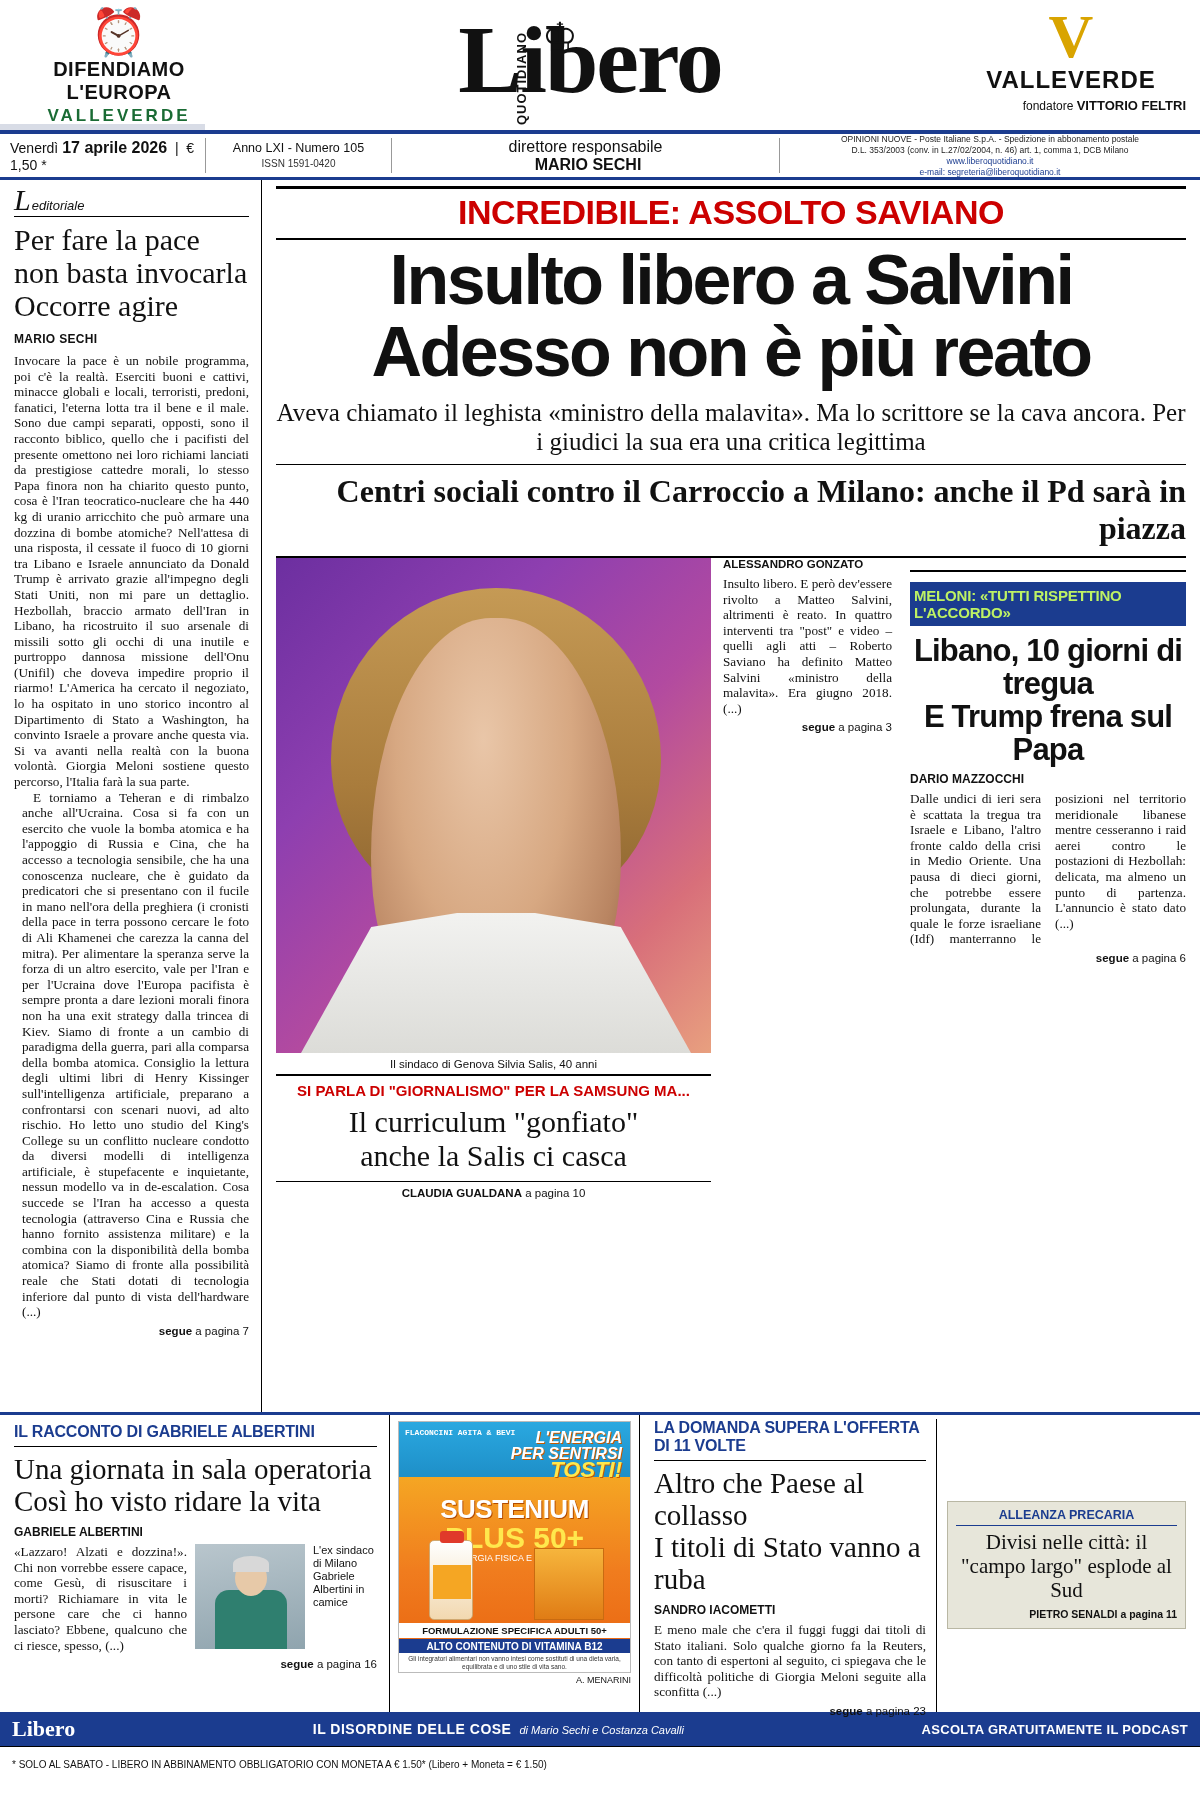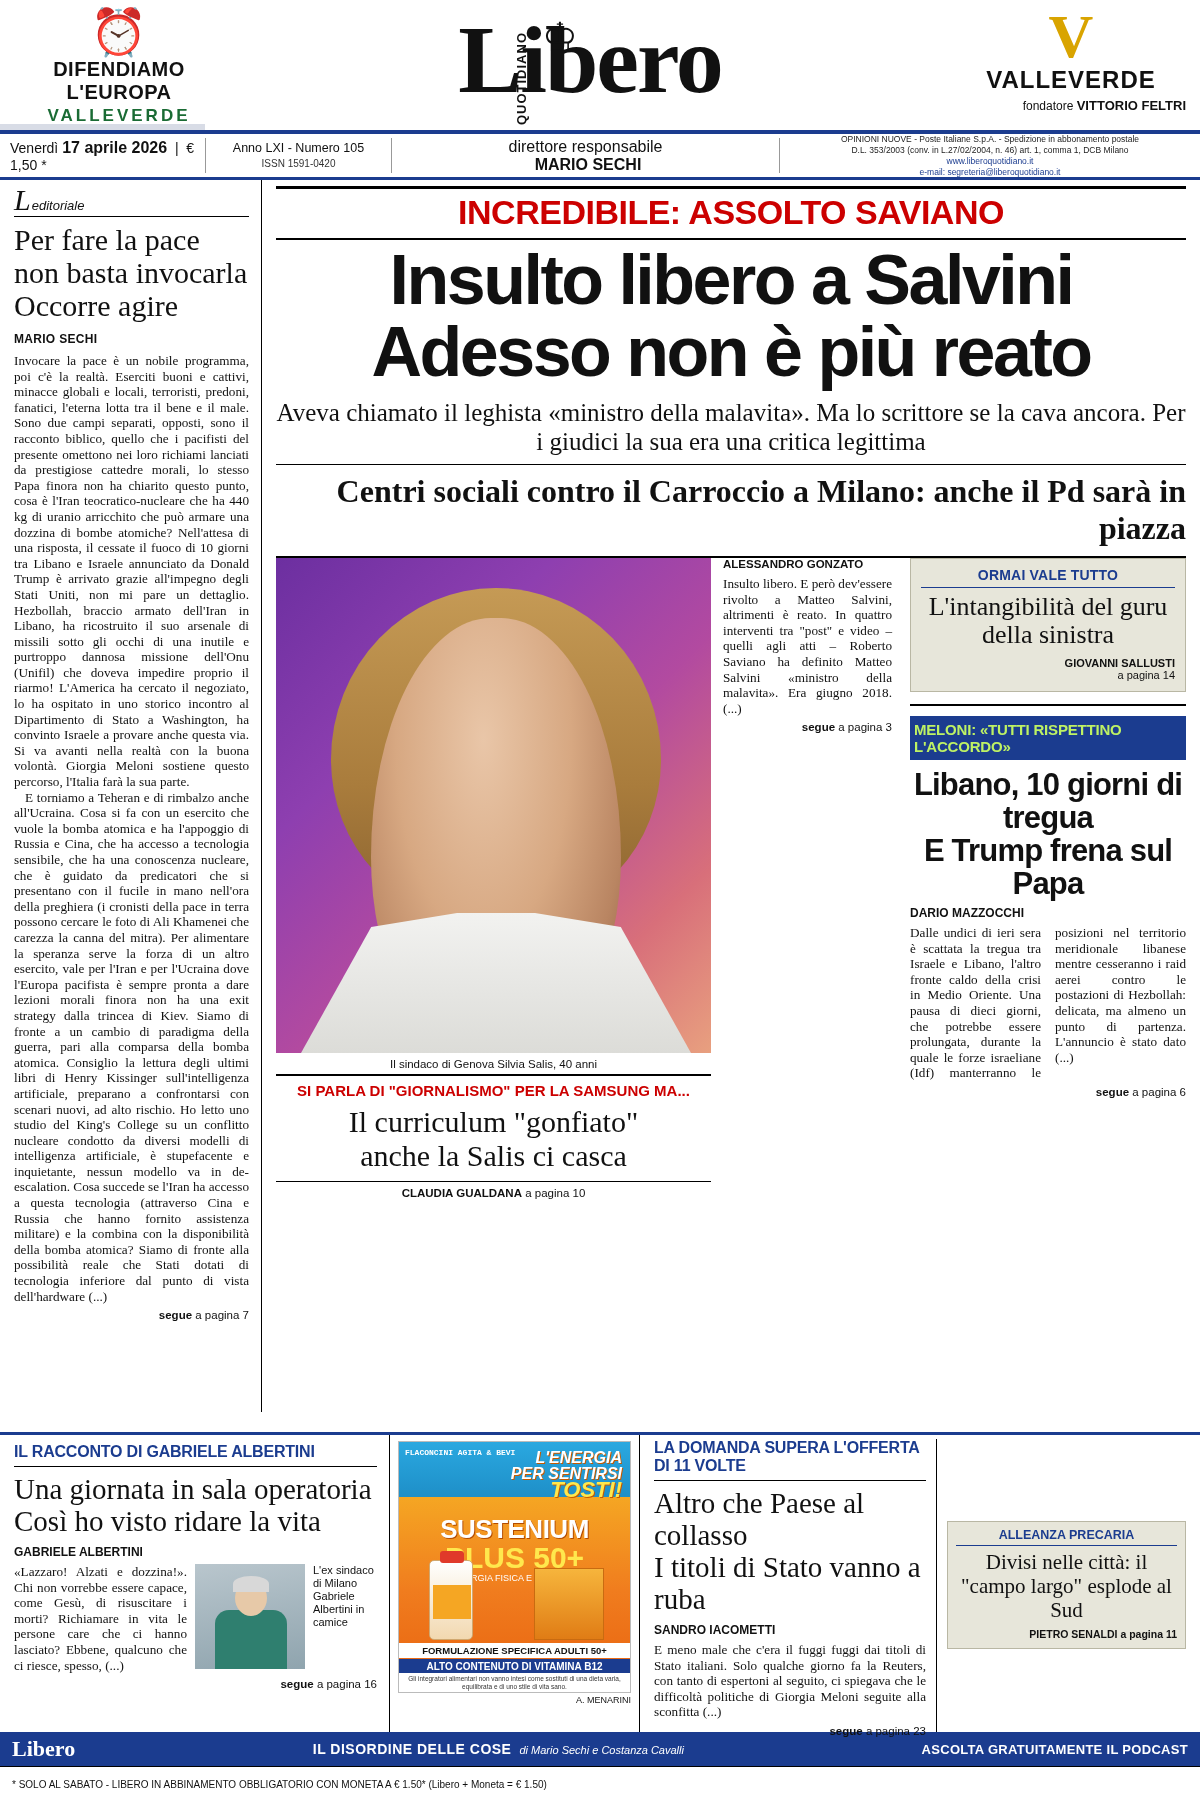--- a/index.html
+++ b/index.html
@@ -75,21 +75,21 @@
   .col-right { flex:1; padding:6px 14px 0 14px; }
 
   
   .ed-label { font-family:"Liberation Sans", sans-serif; font-size:13px; font-style:italic; display:flex; align-items:baseline; }
   .ed-label .drop { font-family:"Liberation Serif", serif; font-size:30px; font-weight:normal; line-height:24px; margin-right:1px; }
   .ed-rule { border-bottom:1px solid #000; margin:3px 0 6px 0; }
   .ed-title { font-family:"Liberation Serif", serif; font-size:30px; line-height:33px; font-weight:normal; }
   .ed-author { font-family:"Liberation Sans", sans-serif; font-weight:bold; font-size:12px; margin:10px 0 7px 0; letter-spacing:.3px;}
   .ed-body { font-size:13.2px; line-height:15.6px; text-align:justify; hyphens:auto; }
   .ed-body p { margin:0; text-indent:0; }
-  .ed-body p + p { text-indent:11px; }
+  .ed-body p + p { text-indent:11px;margin-left:8px; }
   .segue { font-family:"Liberation Sans", sans-serif; font-size:11.5px; text-align:right; margin-top:5px; }
   .segue b { font-weight:bold; }
 
   
   .kicker-red {
     background:#ffffff; color:#cc0000;
     font-family:"Liberation Sans", sans-serif; font-weight:bold;
     font-size:34px; letter-spacing:-.5px; text-align:center;
     border-top:3px solid #000; border-bottom:2px solid #000;
     padding:4px 0 6px 0; margin-bottom:6px;
@@ -194,21 +194,21 @@
   .ft-right { flex:1; }
   .ft-kicker {
     background:#1b3c8f; color:#fff; font-family:"Liberation Sans", sans-serif;
     font-weight:bold; font-size:14px; text-align:center; padding:4px;
   }
   .ft-title { font-family:"Liberation Serif", serif; font-size:27px; line-height:30px; text-align:center; margin-top:6px;}
   .ft-sign { font-family:"Liberation Sans", sans-serif; font-size:11px; font-weight:bold; text-align:right; margin-top:8px; }
 
   
   .bottom {
-    border-top:3px solid #1b3c8f; margin-top:20px;
+    border-top:3px solid #1b3c8f; margin-top:0;
     display:flex; height:300px;
   }
   .bt-left { width:390px; padding:8px 12px 0 14px; border-right:1px solid #000; }
   .bt-mid { width:250px; padding:6px 8px 0 8px; border-right:1px solid #000; }
   .bt-right { flex:1; padding:4px 14px 0 14px; display:flex; }
   .bt-rmain { flex:1; padding-right:10px; }
   .bt-rside { width:250px; border-left:1px solid #000; padding-left:10px; }
 
   .bt-kicker {
     font-family:"Liberation Sans", sans-serif; font-weight:bold;
@@ -405,28 +405,20 @@
           <div class="mid-byline">ALESSANDRO GONZATO</div>
           <div class="mid-body">Insulto libero. E però dev'essere rivolto a Matteo Salvini, altrimenti è reato. In quattro interventi tra "post" e video – quelli agli atti – Roberto Saviano ha definito Matteo Salvini «ministro della malavita». Era giugno 2018. (...)</div>
           <div class="segue">
             <b>segue</b>
             <span>a pagina 3</span>
           </div>
         </div>
 
         <div class="zone-right">
 
-          <div class="box-tan">
-            <div class="box-kicker">ORMAI VALE TUTTO</div>
-            <div class="box-title">L'intangibilità del guru della sinistra</div>
-            <div class="box-sign">
-              <div>GIOVANNI SALLUSTI</div>
-              <div class="pag">a pagina 14</div>
-            </div>
-          </div>
 
           <div style="border-top:2px solid #000;margin-top:12px;padding-top:10px;">
             <div class="blk-kicker-inv">MELONI: «TUTTI RISPETTINO L'ACCORDO»</div>
             <div class="blk-title">
               <span>Libano, 10 giorni di tregua</span><br>
               <span>E Trump frena sul Papa</span>
             </div>
             <div class="blk-author">DARIO MAZZOCCHI</div>
             <div class="two-col">Dalle undici di ieri sera è scattata la tregua tra Israele e Libano, l'altro fronte caldo della crisi in Medio Oriente. Una pausa di dieci giorni, che potrebbe essere prolungata, durante la quale le forze israeliane (Idf) manterranno le posizioni nel territorio meridionale libanese mentre cesseranno i raid aerei contro le postazioni di Hezbollah: delicata, ma almeno un punto di partenza. L'annuncio è stato dato (...)</div>
             <div class="segue">

